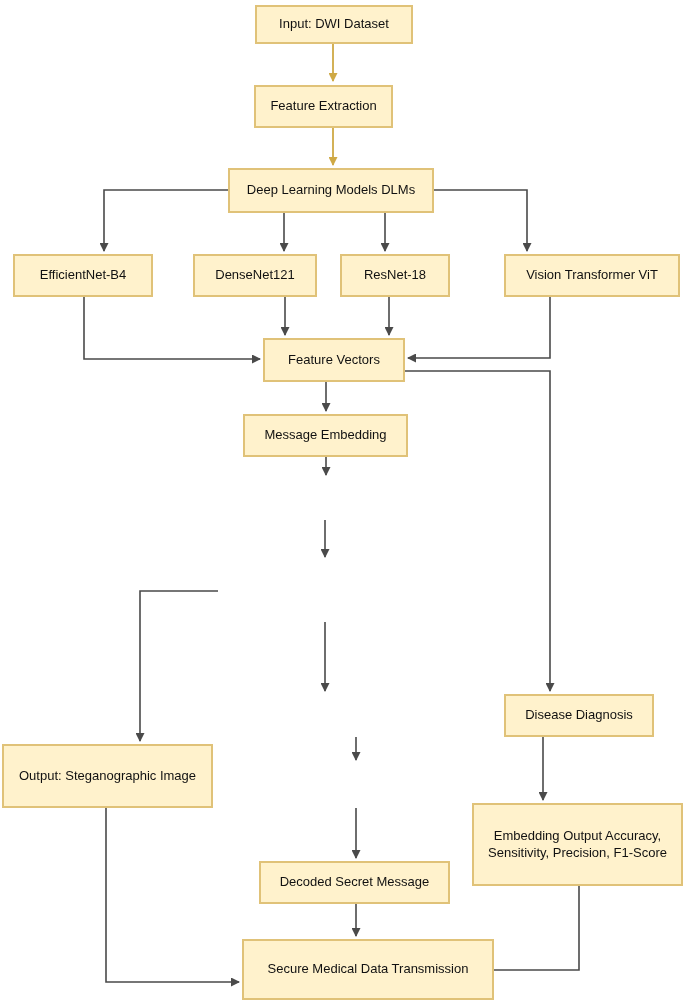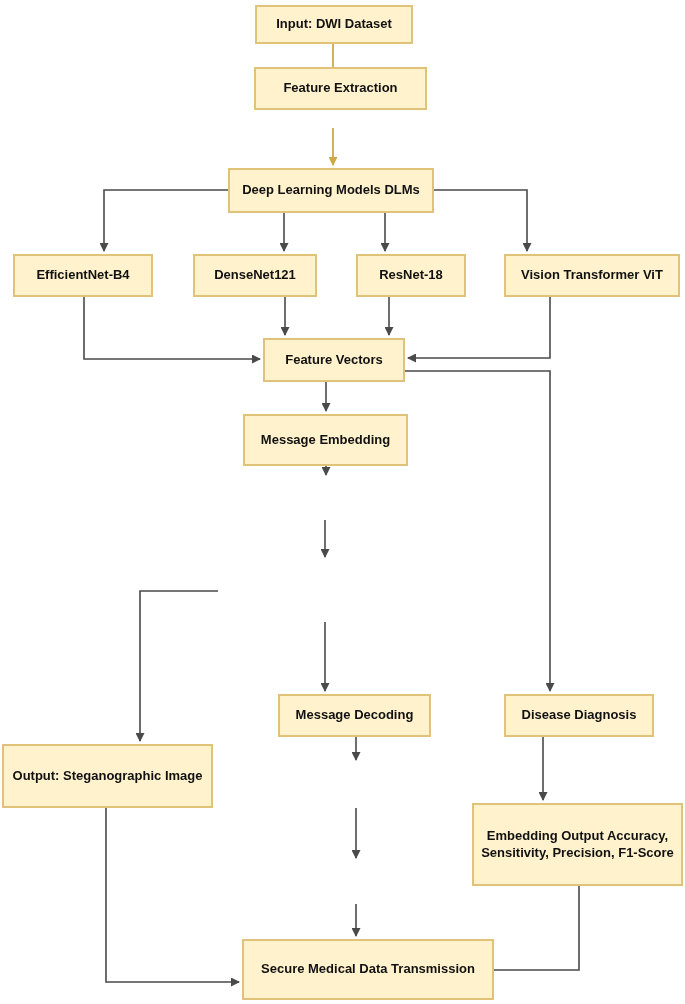--- a/index.html
+++ b/index.html
@@ -33,21 +33,21 @@
   .edges polyline.gold { stroke: var(--edge-gold); stroke-width: 1.8px; }
   .node {
     position: absolute;
     box-sizing: border-box;
     background: var(--node-fill);
     border: 2px solid var(--node-border);
     display: flex;
     align-items: center;
     justify-content: center;
     text-align: center;
-    font-weight: bold;
+    font-weight: normal;
     font-size: 13px;
     line-height: 1.3;
     color: var(--text);
     padding: 2px 4px;
   }
 </style>
 </head>
 <body>
 
 <div class="canvas">
@@ -88,43 +88,43 @@
     <polyline class="dark" points="356,904 356,936" marker-end="url(#arrow-dark)"></polyline>
 
     <polyline class="dark" points="106,808 106,982 239,982" marker-end="url(#arrow-dark)"></polyline>
 
     <polyline class="dark" points="543,737 543,800" marker-end="url(#arrow-dark)"></polyline>
     <polyline class="dark" points="579,886 579,970 458,970" marker-end="url(#arrow-dark)"></polyline>
   </svg>
 
   <div class="node" style="left:255px; top:5px;  width:158px; height:39px">Input: DWI Dataset</div>
 
-  <div class="node" style="left:254px; top:67px; width:173px; height:43px">Feature Extraction</div>
+  <div class="node" style="left:254px; top:85px; width:139px; height:43px">Feature Extraction</div>
 
   <div class="node" style="left:228px; top:168px; width:206px; height:45px">Deep Learning Models DLMs</div>
 
   <div class="node" style="left:13px;  top:254px; width:140px; height:43px">EfficientNet-B4</div>
 
   <div class="node" style="left:193px; top:254px; width:124px; height:43px">DenseNet121</div>
 
-  <div class="node" style="left:356px; top:254px; width:110px; height:43px">ResNet-18</div>
+  <div class="node" style="left:340px; top:254px; width:110px; height:43px">ResNet-18</div>
 
   <div class="node" style="left:504px; top:254px; width:176px; height:43px">Vision Transformer ViT</div>
 
   <div class="node" style="left:263px; top:338px; width:142px; height:44px">Feature Vectors</div>
 
-  <div class="node" style="left:243px; top:414px; width:165px; height:52px">Message Embedding</div>
+  <div class="node" style="left:243px; top:414px; width:165px; height:43px">Message Embedding</div>
 
 
 
-  <div class="node" style="left:278px; top:694px; width:153px; height:43px">Message Decoding</div>
 
   <div class="node" style="left:504px; top:694px; width:150px; height:43px">Disease Diagnosis</div>
 
   <div class="node" style="left:2px;   top:744px; width:211px; height:64px">Output: Steganographic Image</div>
 
 
   <div class="node" style="left:472px; top:803px; width:211px; height:83px">Embedding Output Accuracy, Sensitivity, Precision, F1-Score</div>
 
+  <div class="node" style="left:259px; top:861px; width:191px; height:43px">Decoded Secret Message</div>
 
   <div class="node" style="left:242px; top:939px; width:252px; height:61px">Secure Medical Data Transmission</div>
 
 </div>
 
 </body></html>

